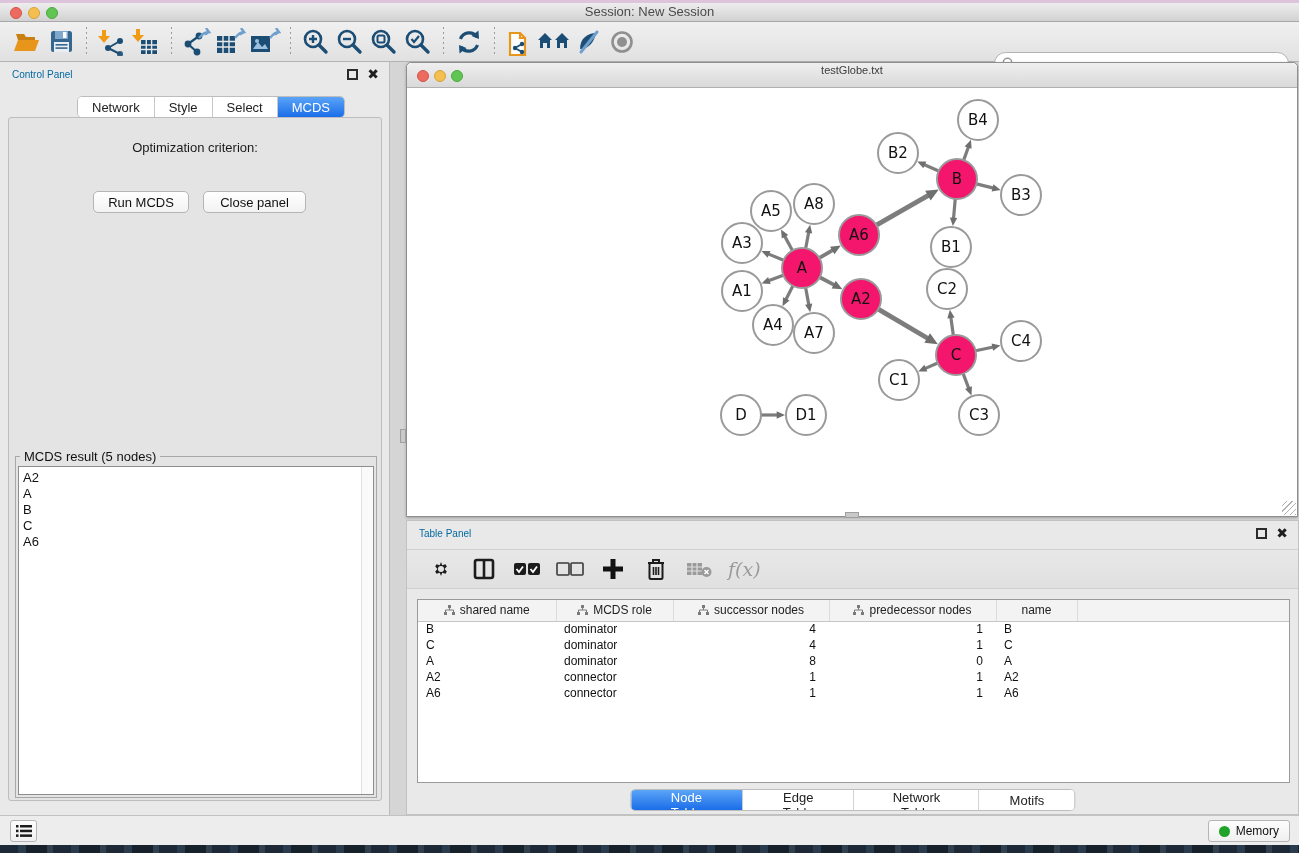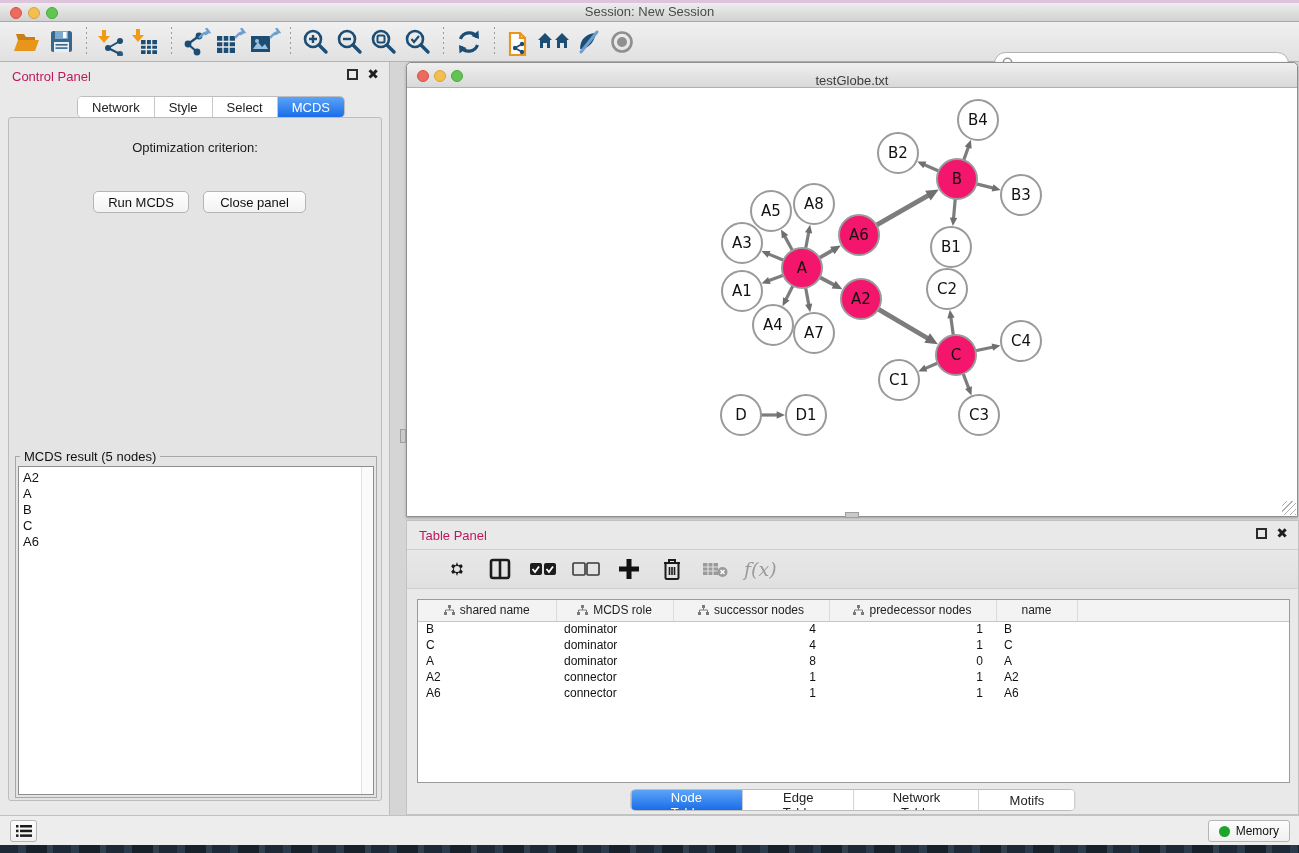--- a/index.html
+++ b/index.html
@@ -23,21 +23,21 @@
   .tb-btn { width:34px; height:32px; display:flex; align-items:center; justify-content:center; flex:0 0 auto; }
   .tb-sep { width:1px; height:30px; margin:0 8px; flex:0 0 auto;
     background-image:repeating-linear-gradient(#9a9a9a 0 2px, transparent 2px 5px); }
   .searchbox { position:absolute; right:10px; top:30px; width:295px; height:23px; background:#fff;
     border:1px solid #b2b2b2; border-radius:12px; display:flex; align-items:center; padding-left:7px; }
   .searchbox input { border:none; outline:none; flex:1; font-size:13px; background:transparent; height:18px; margin-left:4px; }
 
   
   .control-panel { left:0; top:62px; width:390px; height:753px; background:#e9e9e9; border-right:1px solid #bdbdbd; }
   .panel-header { position:absolute; left:0; top:0; width:100%; height:28px; }
-  .panel-title { position:absolute; left:12px; top:7px; font-size:13px; color:#be185d; }
+  .panel-title { position:absolute; left:12px; top:7px; font-size:10px; color:#0369a1; }
   .panel-hdr-icons { position:absolute; right:10px; top:7px; display:flex; gap:9px; align-items:center; }
   .float-box { width:11px; height:11px; border:2px solid #2b2b2b; background:transparent; }
   .close-x { font-size:14px; font-weight:bold; color:#1e1e1e; line-height:11px; }
 
   .seg-tabs { display:flex; border:1px solid #bdbdbd; border-radius:5px; overflow:hidden; background:#fff; height:22px; }
   .seg-tab { font-size:13px; color:#222; background:#fff; border:none; border-right:1px solid #c8c8c8;
     padding:0 14px; cursor:default; height:100%; }
   .seg-tab:last-child { border-right:none; }
   .seg-tab.sel { background:linear-gradient(#5ba4f7,#1a6de8); color:#fff; }
   .cp-tabs { position:absolute; left:77px; top:34px; }
@@ -59,32 +59,32 @@
   .result-list { position:absolute; left:2px; top:9px; right:2px; bottom:2px; background:#fff;
     border:1px solid #8d8d8d; font-size:13px; color:#111; padding:3px 0 0 4px; }
   .result-list .scrollgutter { position:absolute; right:0; top:0; bottom:0; width:12px; background:#fafafa; border-left:1px solid #e2e2e2; }
   .result-item { line-height:16px; }
 
   
   .net-window { left:406px; top:62px; width:892px; height:455px; background:#fff;
     border:1px solid #8e8e8e; border-radius:5px 5px 0 0; box-shadow:0 1px 3px rgba(0,0,0,.25); }
   .net-titlebar { position:absolute; left:0; top:0; width:100%; height:25px;
     background:linear-gradient(#efefef,#d9d9d9); border-bottom:1px solid #b0b0b0; border-radius:5px 5px 0 0; }
-  .net-title { position:absolute; top:10px; width:100%; text-align:center; font-size:13px; color:#3c3c3c; }
+  .net-title { position:absolute; top:1px; width:100%; text-align:center; font-size:11px; color:#3c3c3c; }
   .net-canvas { position:absolute; left:0; top:25px; width:854px; height:428px; background:#fff;margin-left:29px; }
   .grip { position:absolute; right:1px; bottom:1px; width:14px; height:14px;
     background:repeating-linear-gradient(135deg, transparent 0 3px, #b0b0b0 3px 4px); }
   .notch-v { left:400px; top:429px; width:6px; height:14px; background:#c9c9c9; border:1px solid #9f9f9f; }
   .notch-h { left:845px; top:512px; width:14px; height:6px; background:#c9c9c9; border:1px solid #9f9f9f; }
 
   
   .table-panel { left:406px; top:520px; width:893px; height:295px; background:#e9e9e9; border:1px solid #c2c2c2; }
   .tp-toolbar { position:absolute; left:0; top:28px; width:100%; height:40px;
     background:linear-gradient(#e8e8e8,#e0e0e0); border-top:1px solid #cfcfcf; border-bottom:1px solid #cfcfcf;
-    display:flex; align-items:center; gap:15px; padding-left:36px; }
+    display:flex; align-items:center; gap:15px; padding-left:20px; }
   .tp-icon { width:28px; height:28px; display:flex; align-items:center; justify-content:center; }
   .fx-label { font-family:"DejaVu Serif","Liberation Serif",serif; font-style:italic; font-size:19px; color:#9a9a9a; }
   .data-table { position:absolute; left:10px; top:78px; width:873px; height:184px; background:#fff;
     border:1px solid #9a9a9a; overflow:hidden; }
   table { border-collapse:collapse; width:100%; table-layout:fixed; }
   th { height:21px; background:#f3f3f3; border-bottom:1px solid #c6c6c6; border-right:1px solid #dcdcdc;
     font-size:12px; font-weight:normal; color:#222; }
   th .th-inner { display:flex; align-items:center; justify-content:center; gap:5px; }
   th:nth-child(1){width:138px;} th:nth-child(2){width:117px;} th:nth-child(3){width:156px;}
   th:nth-child(4){width:167px;} th:nth-child(5){width:81px;} th:nth-child(6){border-right:none;}

